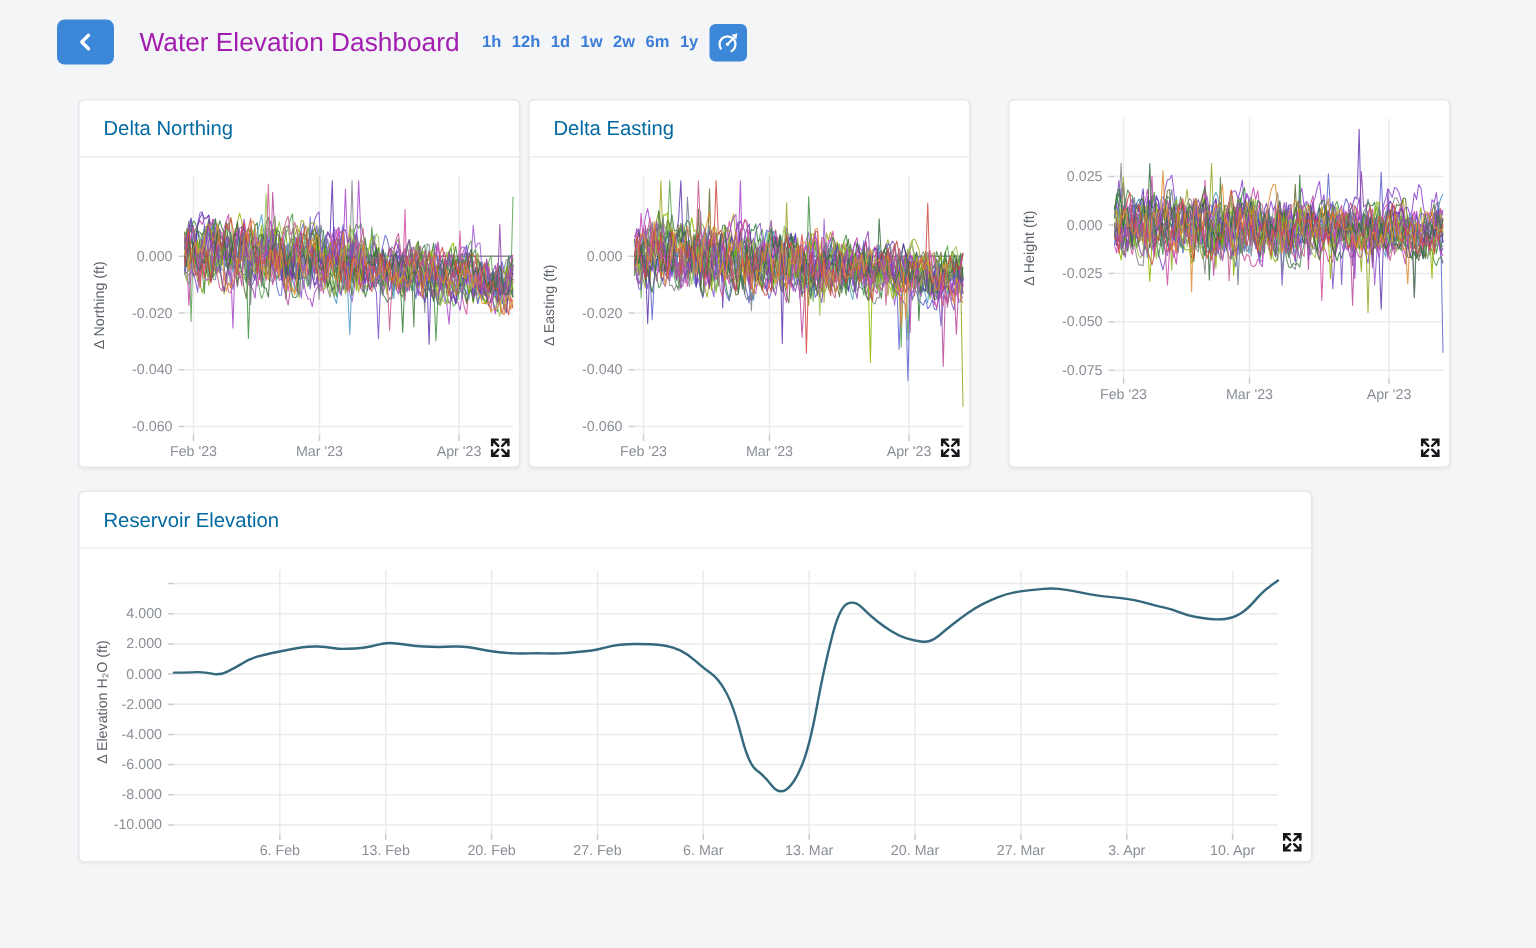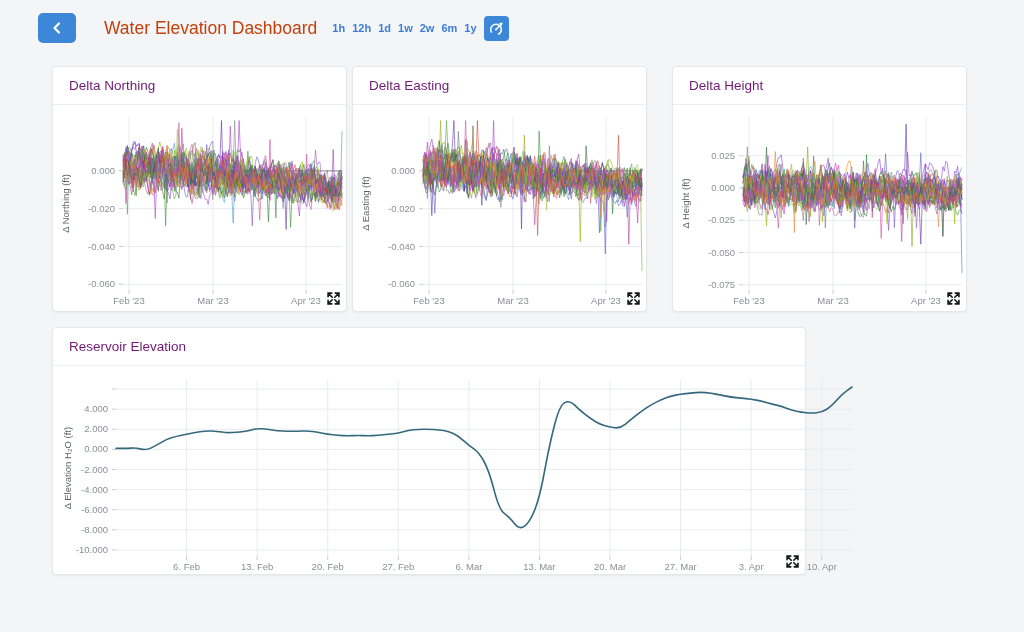--- a/index.html
+++ b/index.html
@@ -1,31 +1,31 @@
 <!DOCTYPE html>
 <html><head>
 <meta charset="utf-8">
 <style>
   *{box-sizing:border-box;margin:0;padding:0}
   html,body{width:1024px;height:632px}
   body{background:#f4f5f7;font-family:"Liberation Sans","DejaVu Sans",sans-serif;position:relative;overflow:hidden}
   .topbar{position:absolute;left:38px;top:13px;display:flex;align-items:center;height:30px}
   .back-btn{width:38px;height:30px;border:none;border-radius:5px;background:#3c87d7;display:flex;align-items:center;justify-content:center;cursor:pointer;flex:none}
-  .page-title{font-size:17.5px;font-weight:400;color:#c2410c;margin-left:28px;white-space:nowrap}
+  .page-title{font-size:17.5px;font-weight:400;color:#a21caf;margin-left:17px;white-space:nowrap}
   .ranges{display:flex;gap:7px;margin-left:15px;align-items:flex-end}
   .ranges a{font-size:11px;font-weight:600;color:#3b7dd8;cursor:pointer;text-decoration:none}
   .refresh-btn{width:25px;height:25px;margin-left:7px;border:none;border-radius:4px;background:#3c87d7;display:flex;align-items:center;justify-content:center;cursor:pointer}
   .grid{position:absolute;left:52px;top:66px;width:916px;height:510px}
   .card{position:absolute;background:#fff;border:1px solid #e5e7ea;border-radius:4px;box-shadow:0 1px 2px rgba(0,0,0,.05)}
   .card-sm{width:295px;height:246px}
   #card0{left:0;top:0}
   #card1{left:300px;top:0}
   #card2{left:620px;top:0}
-  #card3{left:0;top:261px;width:754px;height:248px}
-  .card-title{height:38px;line-height:38px;padding-left:16px;font-size:13.5px;color:#701a75;border-bottom:1px solid #ebedf0}
+  #card3{left:0;top:261px;width:823px;height:248px}
+  .card-title{height:38px;line-height:38px;padding-left:16px;font-size:13.5px;color:#0369a1;border-bottom:1px solid #ebedf0}
   .chart-wrap{position:relative;width:100%;height:calc(100% - 39px)}
   .chart-wrap svg{display:block}
   .expand{position:absolute;right:5px;bottom:4px;width:16px;height:16px;border:none;background:transparent;cursor:pointer;padding:1px}
   text{font-family:"Liberation Sans","DejaVu Sans",sans-serif}
 </style>
 </head>
 <body>
 
 <header class="topbar">
   <button class="back-btn">
@@ -178,21 +178,20 @@
       <svg width="13" height="13" viewBox="0 0 12 12" fill="none" stroke="#15171a" stroke-width="1.5" stroke-linecap="round">
         <path d="M1 4.4 L1 1 L4.4 1 M1 1 L4.8 4.8"></path>
         <path d="M7.6 1 L11 1 L11 4.4 M11 1 L7.2 4.8"></path>
         <path d="M1 7.6 L1 11 L4.4 11 M1 11 L4.8 7.2"></path>
         <path d="M11 7.6 L11 11 L7.6 11 M11 11 L7.2 7.2"></path>
       </svg>
     </button>
   </section>
 
   <section class="card card-sm" id="card2">
-    <div class="card-title">Delta Height</div>
     <div class="chart-wrap">
         <svg viewBox="0 0 293 205" width="293" height="205">
           <line x1="70" x2="289" y1="50.731343283582085" y2="50.731343283582085" stroke="#e9ebee" stroke-width="1"></line>
           <line x1="66" x2="70" y1="50.731343283582085" y2="50.731343283582085" stroke="#c9cdd2" stroke-width="1"></line>
           <text x="62" y="53.731343283582085" text-anchor="end" font-size="9.5" fill="#8a8f97">0.025</text>
           <line x1="70" x2="289" y1="83.00746268656715" y2="83.00746268656715" stroke="#e9ebee" stroke-width="1"></line>
           <line x1="66" x2="70" y1="83.00746268656715" y2="83.00746268656715" stroke="#c9cdd2" stroke-width="1"></line>
           <text x="62" y="86.00746268656715" text-anchor="end" font-size="9.5" fill="#8a8f97">0.000</text>
           <line x1="70" x2="289" y1="115.28358208955223" y2="115.28358208955223" stroke="#e9ebee" stroke-width="1"></line>
           <line x1="66" x2="70" y1="115.28358208955223" y2="115.28358208955223" stroke="#c9cdd2" stroke-width="1"></line>

